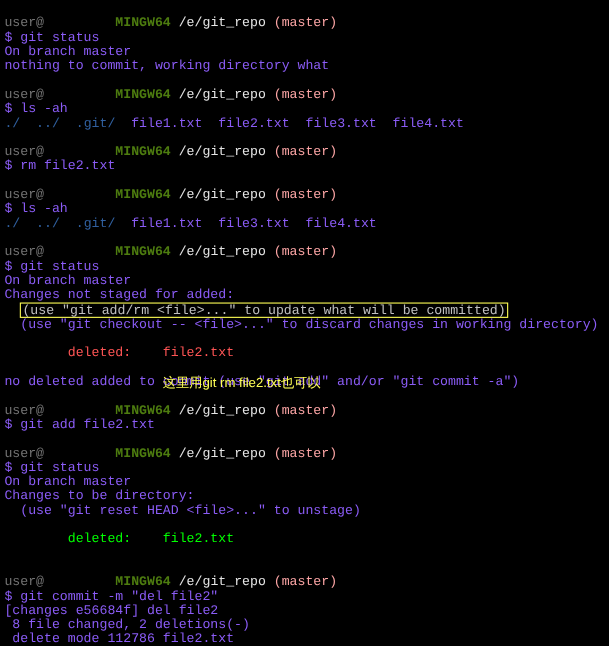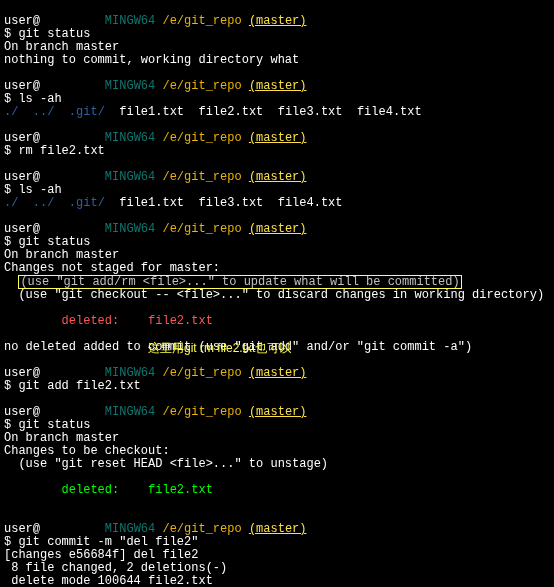--- a/index.html
+++ b/index.html
@@ -12,26 +12,26 @@
   }
   .term {
     font-family: "Consolas", "Courier New", monospace;
     font-size: 12px;
     line-height: 13px;
     color: #c0c0c0;
     white-space: pre;
     padding: 2px 4px;
     position: relative;
   }
-  .g  { color: #ffffff; }   
-  .m  { color: #0f766e; }   
-  .y  { color: #eab308; }   
-  .c  { color: #fde047; text-decoration: underline; }   
+  .g  { color: #737373; }   
+  .m  { color: #4d7c0f; font-weight: bold; }   
+  .y  { color: #e5e5e5; }   
+  .c  { color: #fca5a5; }   
   .b  { color: #3060a0; }   
-  .w  { color: #ffffff; margin-top: 22px; }   
+  .w  { color: #8b5cf6; margin-top: 22px; }   
   .r  { color: #ff5555; }   
   .gl { color: #00ff00; }
   .box {
     display: inline-block;
     border: 1px solid #ffff55;
     color: #c0c0c0;
     padding: 0 1px;
     line-height: 12px;
   }
   .anno {
@@ -58,43 +58,43 @@
 <span class="g">user@</span>         <span class="m">MINGW64</span> <span class="y">/e/git_repo</span> <span class="c">(master)</span>
 <span class="w">$ rm file2.txt</span>
 
 <span class="g">user@</span>         <span class="m">MINGW64</span> <span class="y">/e/git_repo</span> <span class="c">(master)</span>
 <span class="w">$ ls -ah</span>
 <span class="b">./</span>  <span class="b">../</span>  <span class="b">.git/</span>  <span class="w">file1.txt</span>  <span class="w">file3.txt</span>  <span class="w">file4.txt</span>
 
 <span class="g">user@</span>         <span class="m">MINGW64</span> <span class="y">/e/git_repo</span> <span class="c">(master)</span>
 <span class="w">$ git status</span>
 <span class="w">On branch master</span>
-<span class="w">Changes not staged for master:</span>
+<span class="w">Changes not staged for added:</span>
 <span class="w">  </span><span class="box">(use "git add/rm &lt;file&gt;..." to update what will be committed)</span>
 <span class="w">  (use "git checkout -- &lt;file&gt;..." to discard changes in working directory)</span>
 
 <span class="r">        deleted:</span><span class="r">    file2.txt</span>
 
 <span class="w">no deleted added to commit (use "git add" and/or "git commit -a")</span>
 
 <span class="g">user@</span>         <span class="m">MINGW64</span> <span class="y">/e/git_repo</span> <span class="c">(master)</span>
 <span class="w">$ git add file2.txt</span>
 
 <span class="g">user@</span>         <span class="m">MINGW64</span> <span class="y">/e/git_repo</span> <span class="c">(master)</span>
 <span class="w">$ git status</span>
 <span class="w">On branch master</span>
-<span class="w">Changes to be checkout:</span>
+<span class="w">Changes to be directory:</span>
 <span class="w">  (use "git reset HEAD &lt;file&gt;..." to unstage)</span>
 
 <span class="gl">        deleted:</span><span class="gl">    file2.txt</span>
 
 
 <span class="g">user@</span>         <span class="m">MINGW64</span> <span class="y">/e/git_repo</span> <span class="c">(master)</span>
 <span class="w">$ git commit -m "del file2"</span>
 <span class="w">[changes e56684f] del file2</span>
 <span class="w"> 8 file changed, 2 deletions(-)</span>
-<span class="w"> delete mode 100644 file2.txt</span>
+<span class="w"> delete mode 112786 file2.txt</span>
 
            
 
           
 <div class="anno" style="left:148px; top:342px;">这里用git rm file2.txt也可以</div>
 </div>
 
 </body></html>

